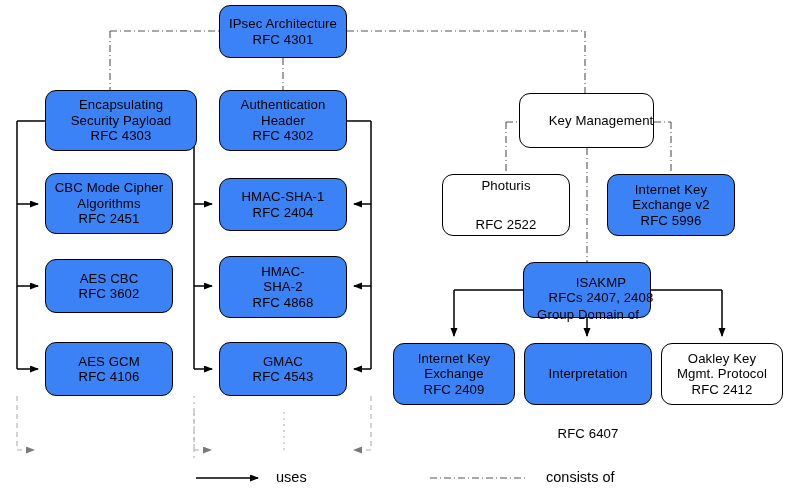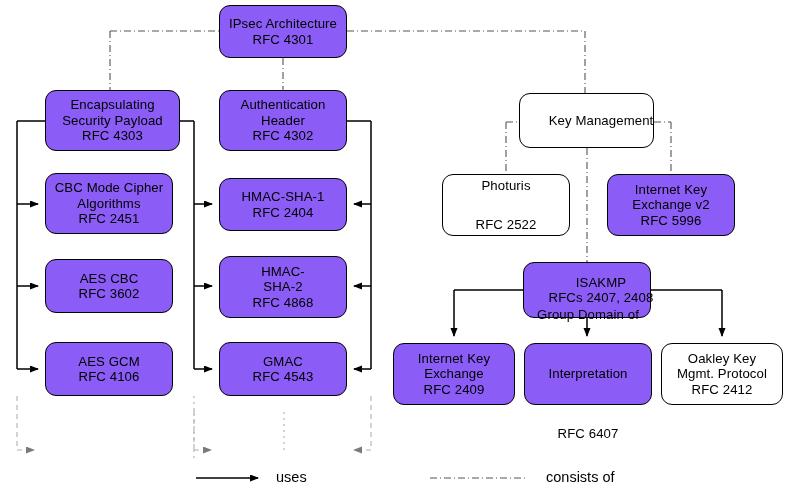--- a/index.html
+++ b/index.html
@@ -23,21 +23,21 @@
     top: 0;
     width: 793px;
     height: 494px;
     pointer-events: none;
   }
   .node {
     position: absolute;
     box-sizing: border-box;
     border: 1.4px solid #000000;
     border-radius: 11px;
-    background: #8b5cf6;
+    background: #3b82f6;
     display: flex;
     flex-direction: column;
     align-items: center;
     justify-content: center;
     text-align: center;
     color: #000000;
     font-size: 13.2px;
     line-height: 15.4px;
     letter-spacing: 0.1px;
     z-index: 2;
@@ -142,21 +142,21 @@
     <g stroke="#555555" stroke-width="1.1" fill="none" stroke-dasharray="7,3,1,3">
       <path d="M430,478 L527,478"></path>
     </g>
   </svg>
 
   <div class="node" style="left:219px;top:5px;width:128px;height:53px;">
     <span class="ln">IPsec Architecture</span>
     <span class="ln">RFC 4301</span>
   </div>
 
-  <div class="node" style="left:45px;top:90px;width:135px;height:61px;">
+  <div class="node" style="left:45px;top:90px;width:152px;height:61px;">
     <span class="ln">Encapsulating</span>
     <span class="ln">Security Payload</span>
     <span class="ln">RFC 4303</span>
   </div>
 
   <div class="node" style="left:219px;top:90px;width:128px;height:61px;">
     <span class="ln">Authentication</span>
     <span class="ln">Header</span>
     <span class="ln">RFC 4302</span>
   </div>

